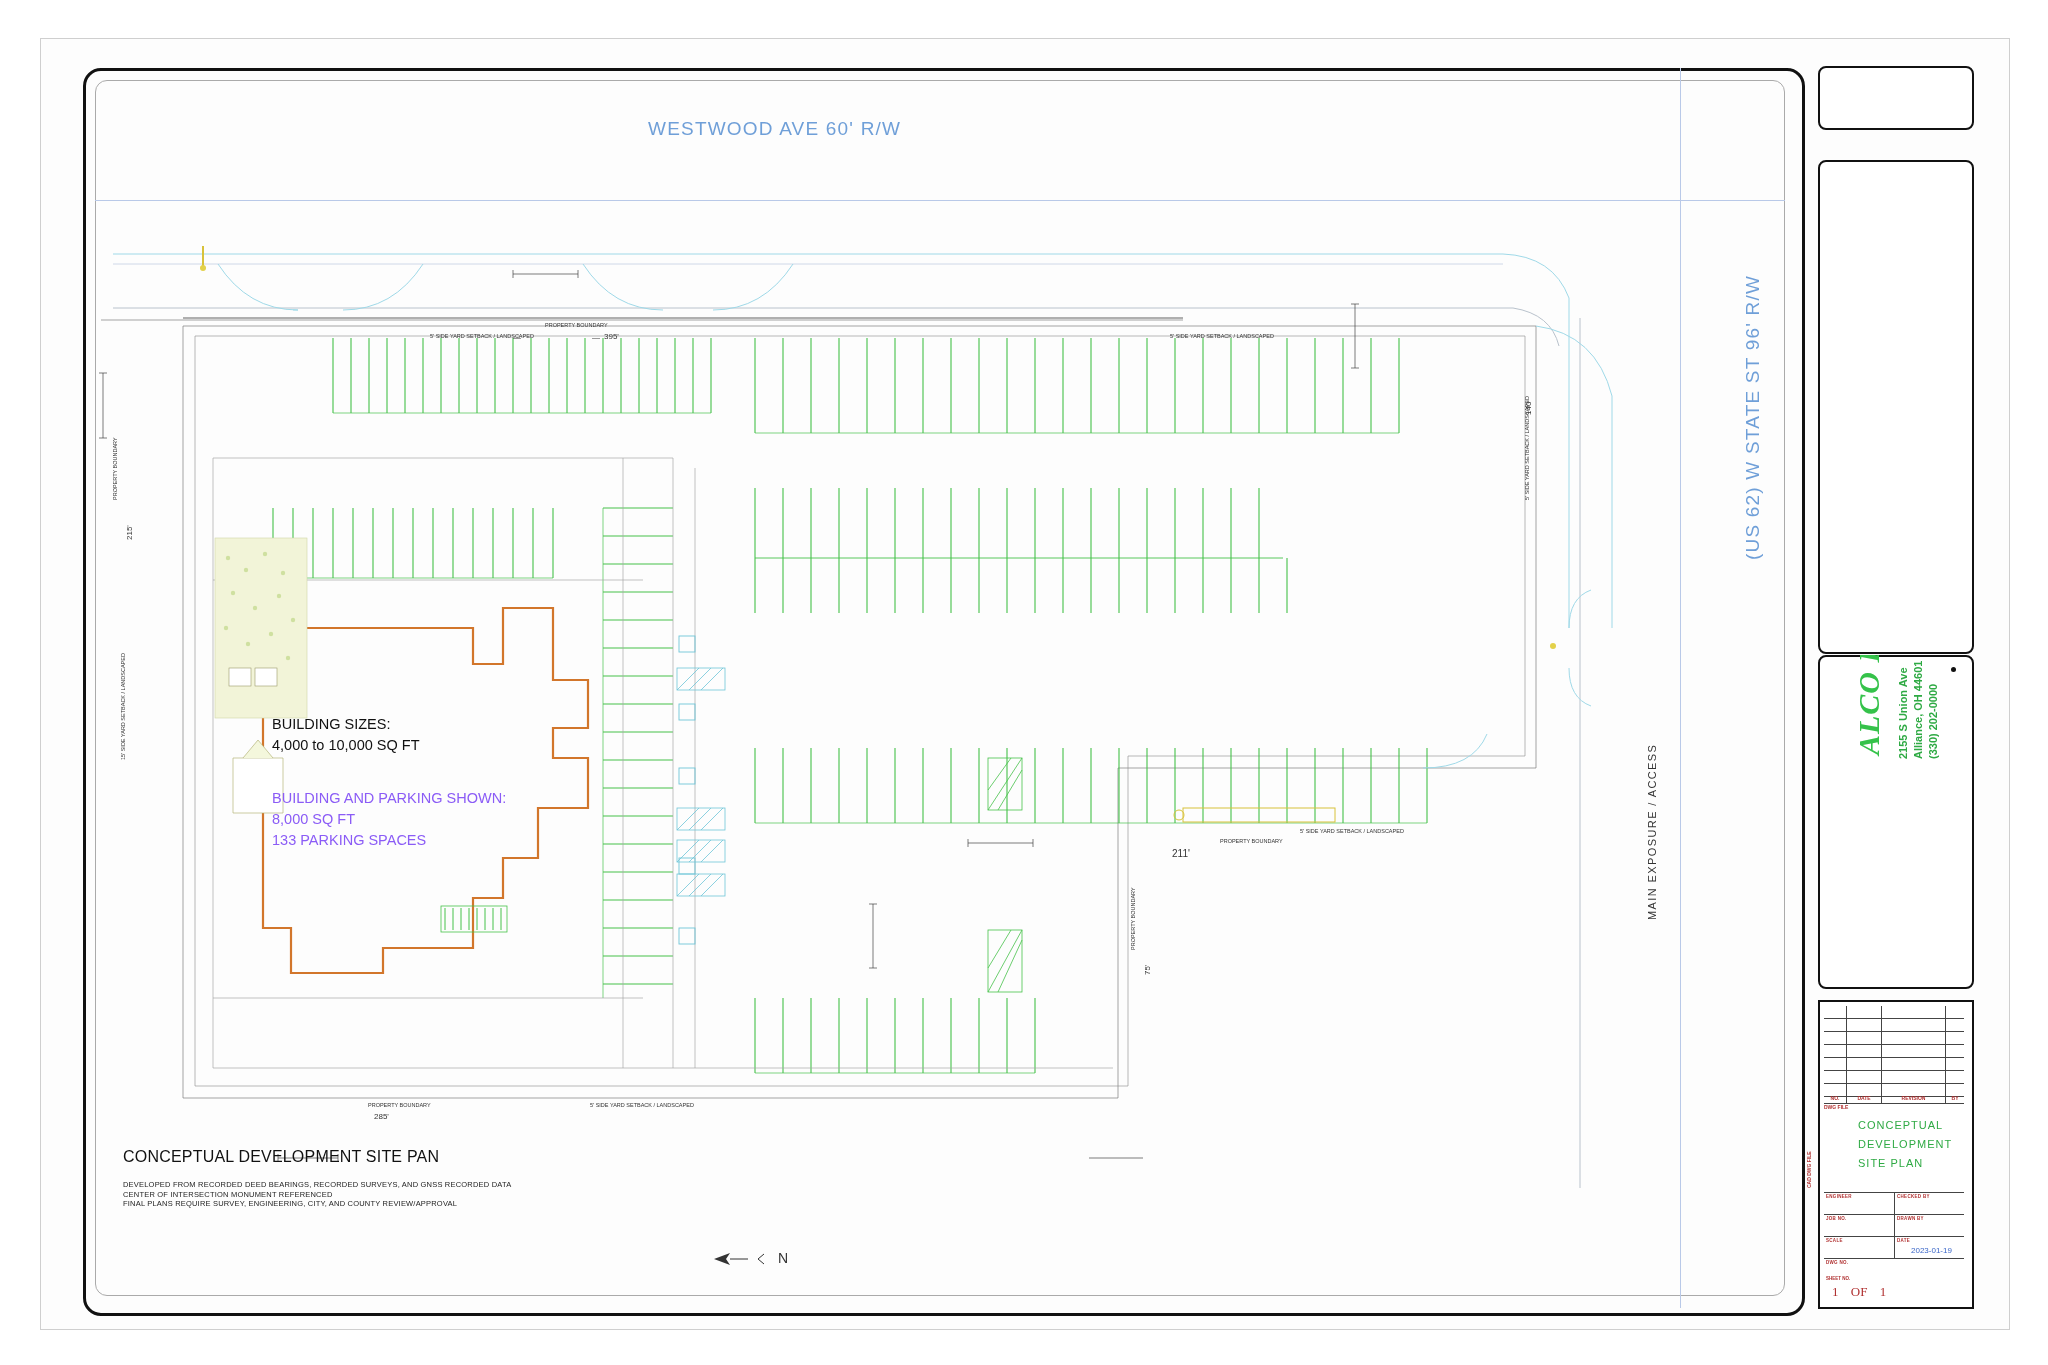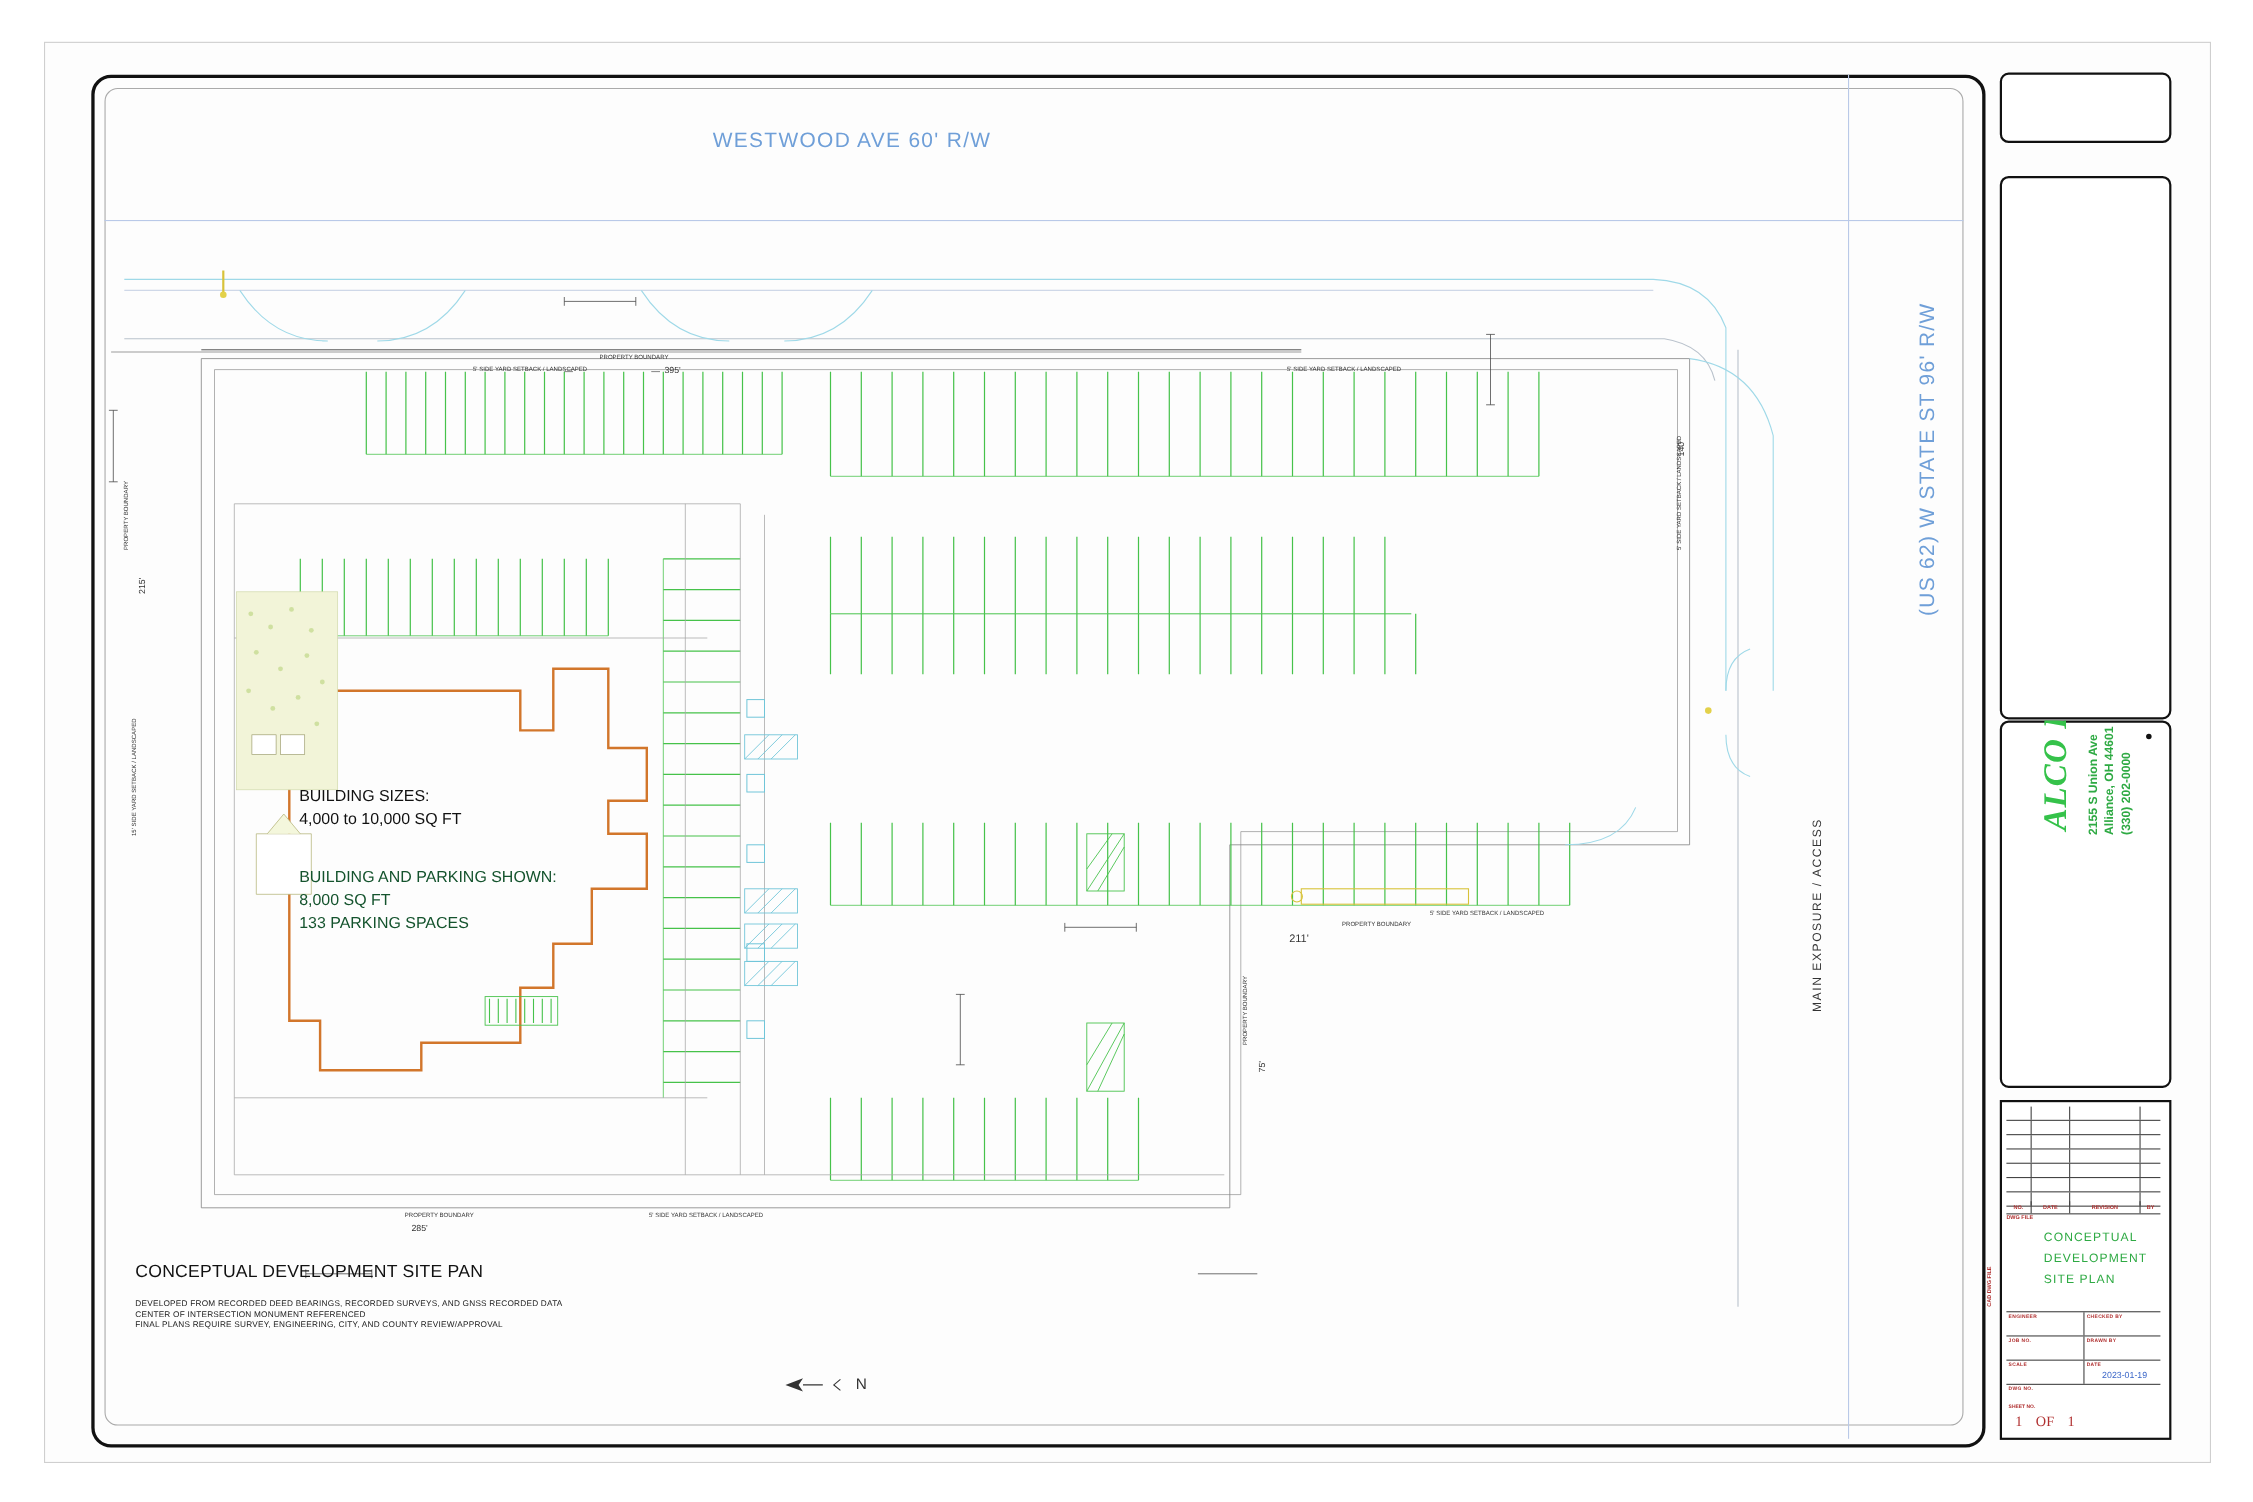--- a/index.html
+++ b/index.html
@@ -52,21 +52,21 @@
   .tb-sheet .vals .of{margin:0 9px;}
 
   .side-vert{position:absolute;left:1806px;top:1188px;transform:rotate(-90deg);transform-origin:left top;font-size:5px;color:#b03030;font-weight:bold;white-space:nowrap;}
 
   
   .lbl-westwood{position:absolute;left:648px;top:118px;font-size:19px;color:#6f9fd8;letter-spacing:1.2px;}
   .lbl-state{position:absolute;left:1742px;top:560px;transform:rotate(-90deg);transform-origin:left top;font-size:19px;color:#6f9fd8;letter-spacing:1.2px;white-space:nowrap;}
   .lbl-main{position:absolute;left:1646px;top:920px;transform:rotate(-90deg);transform-origin:left top;font-size:11px;color:#333;letter-spacing:1.4px;white-space:nowrap;}
 
   .note-build{position:absolute;left:272px;top:714px;font-size:14.5px;color:#111;line-height:21px;white-space:nowrap;}
-  .note-build2{position:absolute;left:272px;top:788px;font-size:14.5px;color:#14532d;line-height:21px;white-space:nowrap;}
+  .note-build2{position:absolute;left:272px;top:788px;font-size:14.5px;color:#8b5cf6;line-height:21px;white-space:nowrap;}
 
   .bottom-title{position:absolute;left:123px;top:1148px;font-size:16px;color:#111;font-weight:normal;letter-spacing:.2px;}
   .bottom-notes{position:absolute;left:123px;top:1180px;font-size:7.5px;color:#222;line-height:9.6px;letter-spacing:.2px;}
 
   .site-block{position:absolute;left:625px;top:1135px;font-size:15px;color:#111;line-height:22px;}
   .site-block .l3{font-size:13.5px;}
 
   .graphic-scale{position:absolute;left:1255px;top:1170px;width:240px;text-align:center;}
   .gs-line{width:185px;height:1px;background:#111;margin:0 auto 12px auto;}
   .gs-title{font-family:"Liberation Serif",serif;font-size:13px;letter-spacing:2px;color:#111;}

